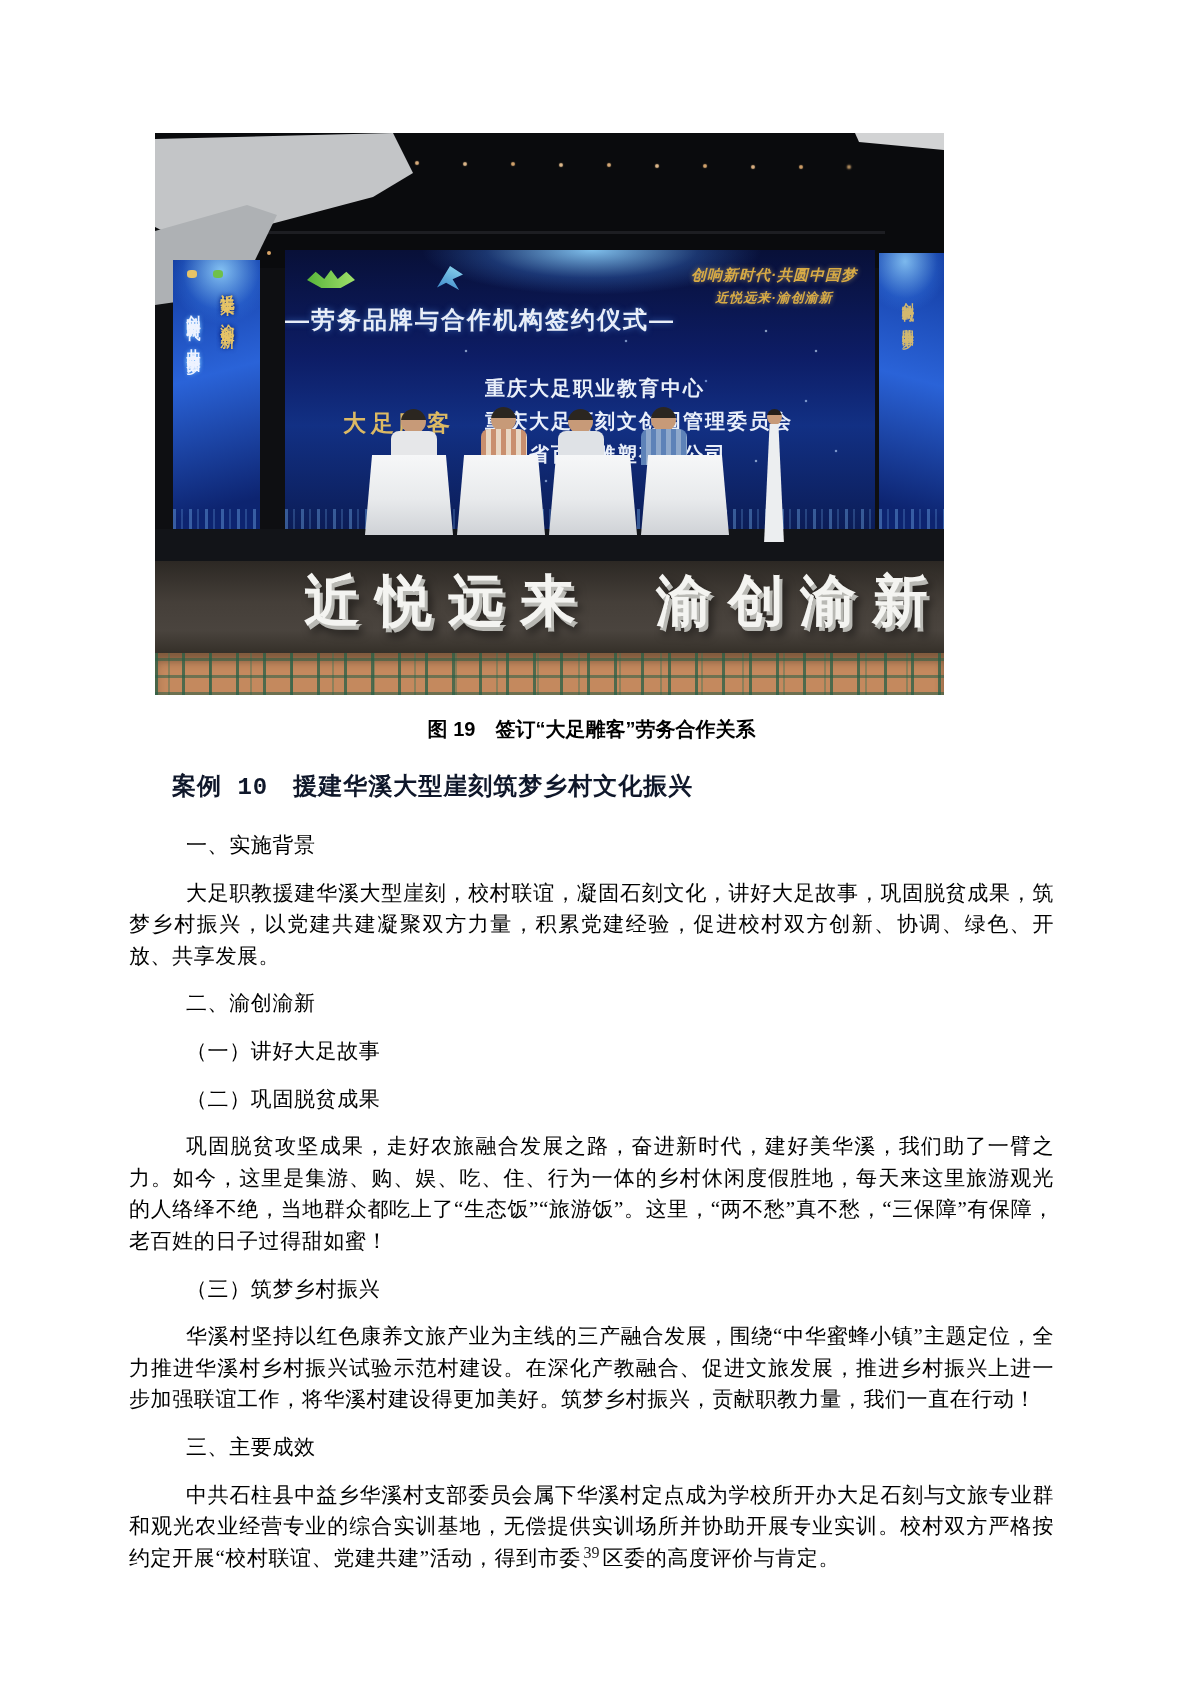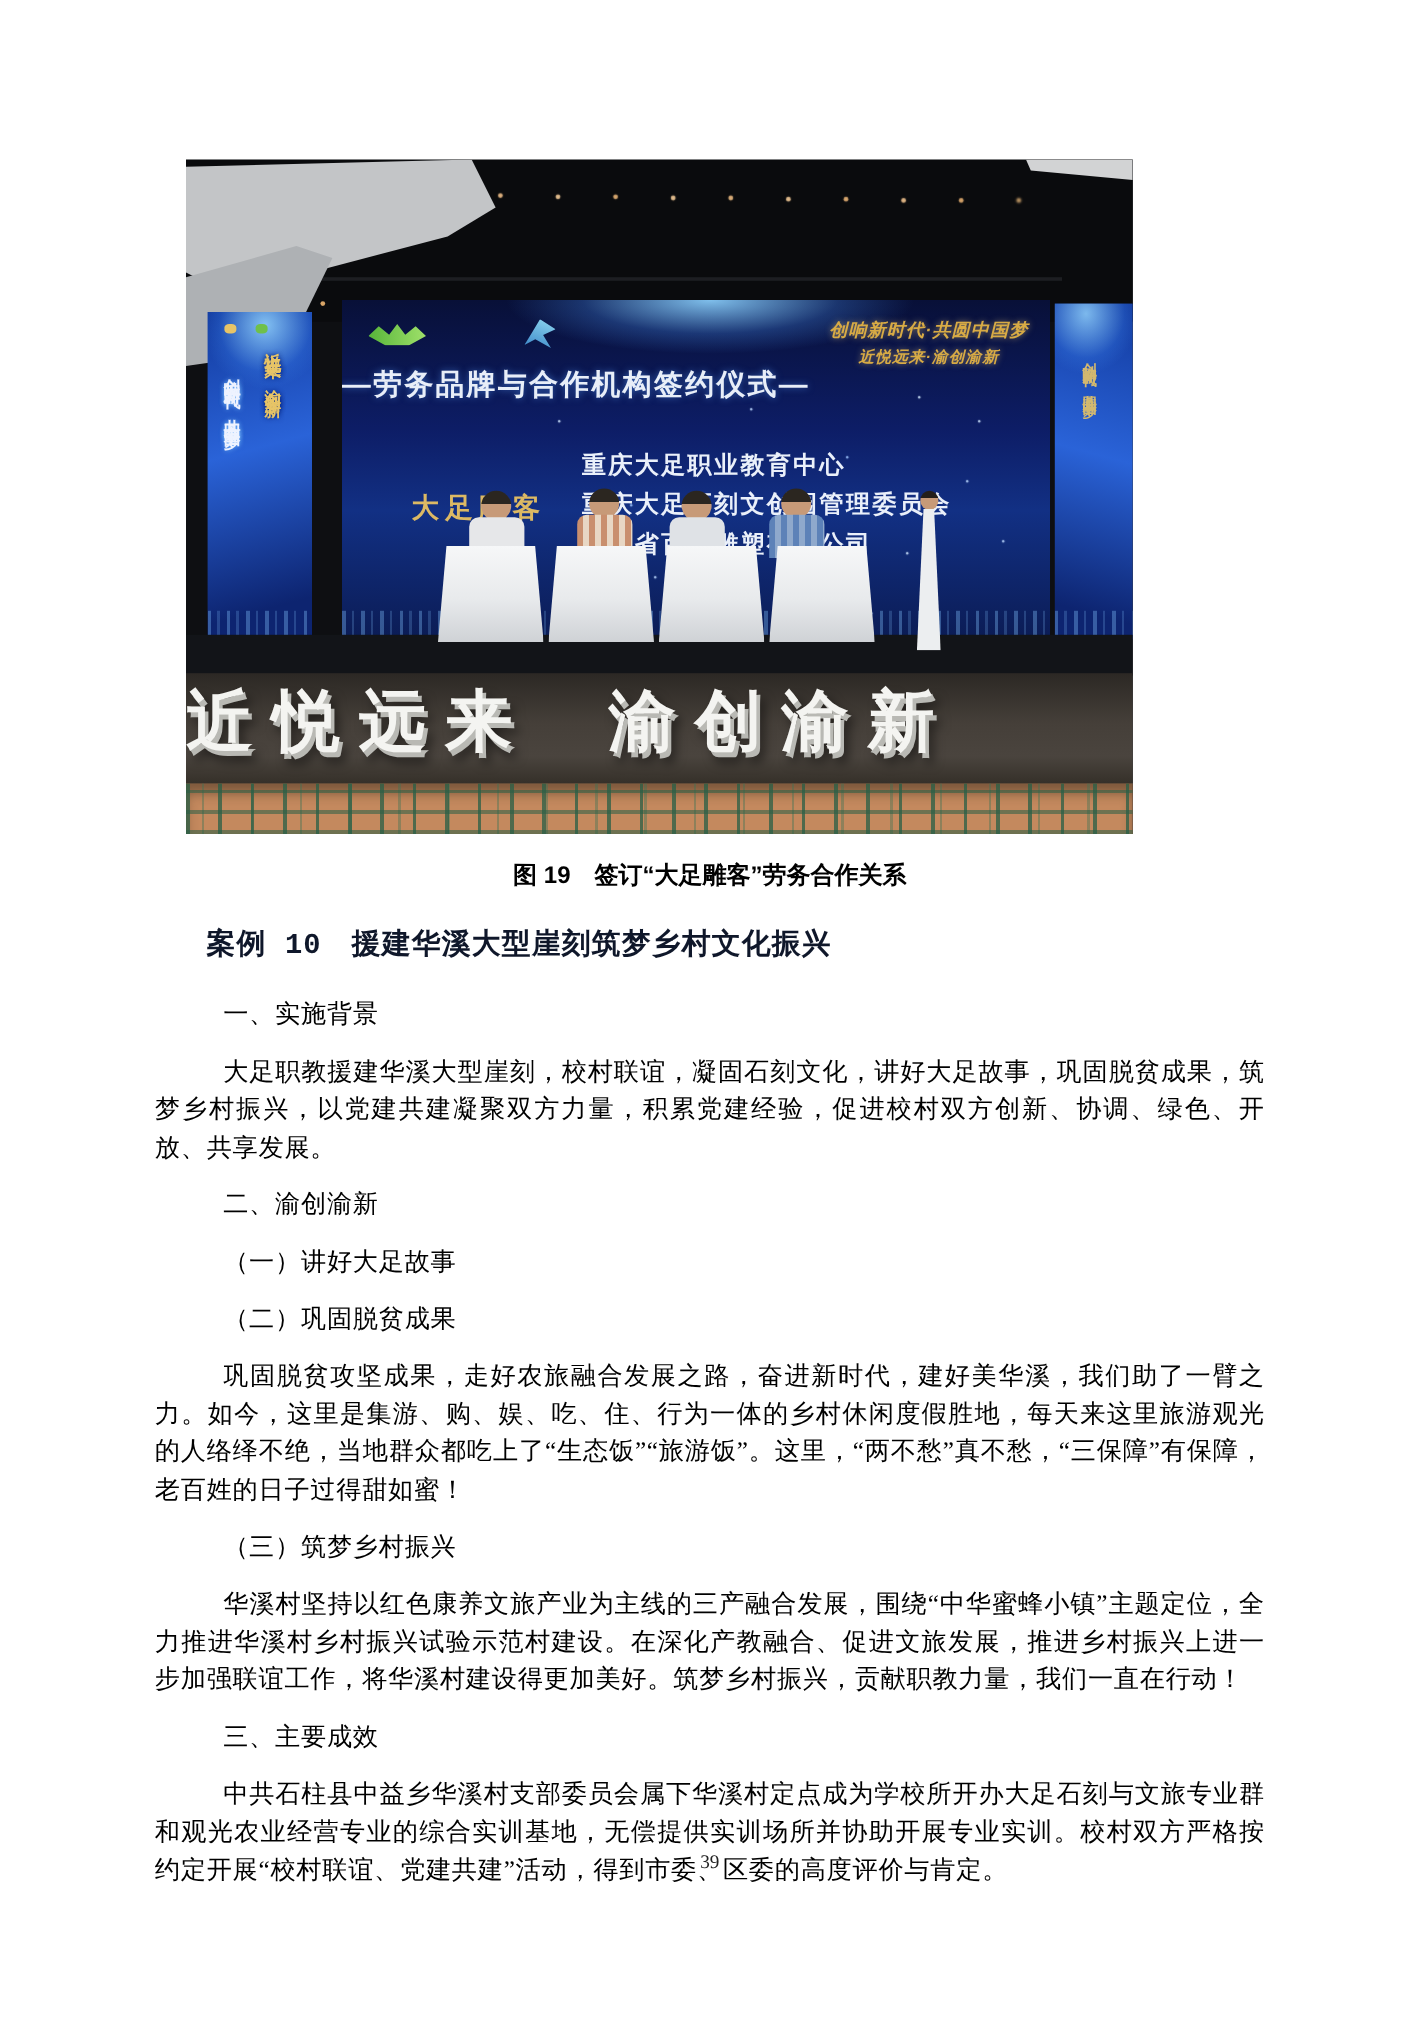--- a/index.html
+++ b/index.html
@@ -65,21 +65,21 @@
   .screen-brand{position:absolute;left:58px;top:158px;
     font-family:"Liberation Sans","DejaVu Sans",sans-serif;font-weight:700;
     font-size:23px;letter-spacing:5px;color:#dcb964;}
   .parties{position:absolute;left:200px;top:122px;line-height:33px;
     font-family:"Liberation Sans","DejaVu Sans",sans-serif;font-weight:600;
     font-size:20px;letter-spacing:2px;color:#eaf0fa;}
 
   .stage-floorstrip{position:absolute;left:0;top:396px;width:100%;height:34px;background:#121418;}
   .stage-front{position:absolute;left:0;top:428px;width:100%;height:92px;
     background:linear-gradient(180deg,#2c2824 0%,#453f39 45%,#4a443e 75%,#353029 100%);}
-  .floor-letters{position:absolute;left:0;top:-6px;width:100%;display:flex;justify-content:flex-start;gap:64px;
+  .floor-letters{position:absolute;left:0;top:-6px;width:100%;display:flex;justify-content:flex-end;gap:64px;
     font-family:"Liberation Sans","DejaVu Sans",sans-serif;font-weight:700;font-size:56px;line-height:92px;
     letter-spacing:16px;color:#f4f4f1;text-shadow:3px 4px 0 #b9b9b4,6px 8px 9px rgba(0,0,0,.6);}
   .carpet{position:absolute;left:0;top:520px;width:100%;height:42px;background:#c4895e;
     box-shadow:inset 0 8px 10px rgba(40,30,20,.45);}
   .carpet::before{content:"";position:absolute;inset:0;
     background:repeating-linear-gradient(90deg,rgba(40,95,70,.75) 0 3px,transparent 3px 27px),
                repeating-linear-gradient(0deg,rgba(40,95,70,.55) 0 3px,transparent 3px 17px),
                repeating-linear-gradient(90deg,transparent 0 13px,rgba(60,115,85,.4) 13px 15px,transparent 15px 41px);}
 
   .person{position:absolute;width:46px;height:58px;z-index:2;}

